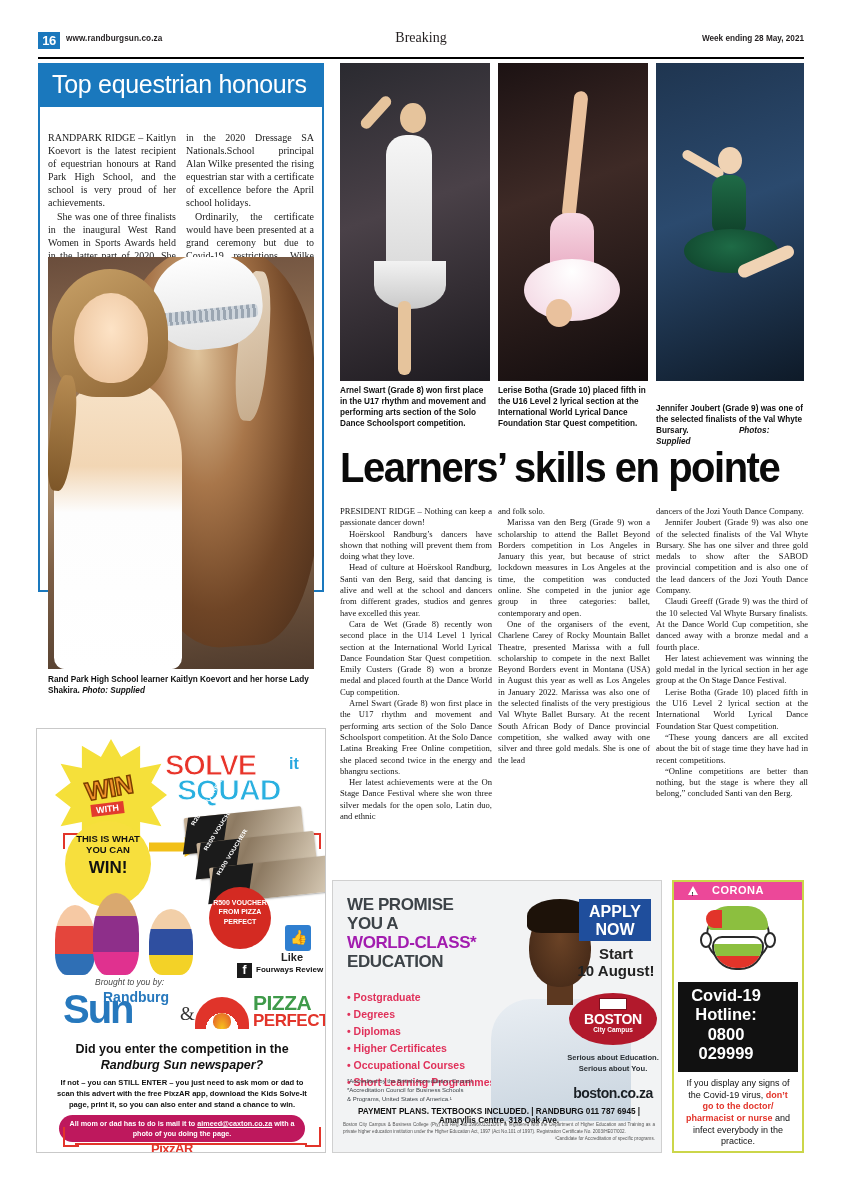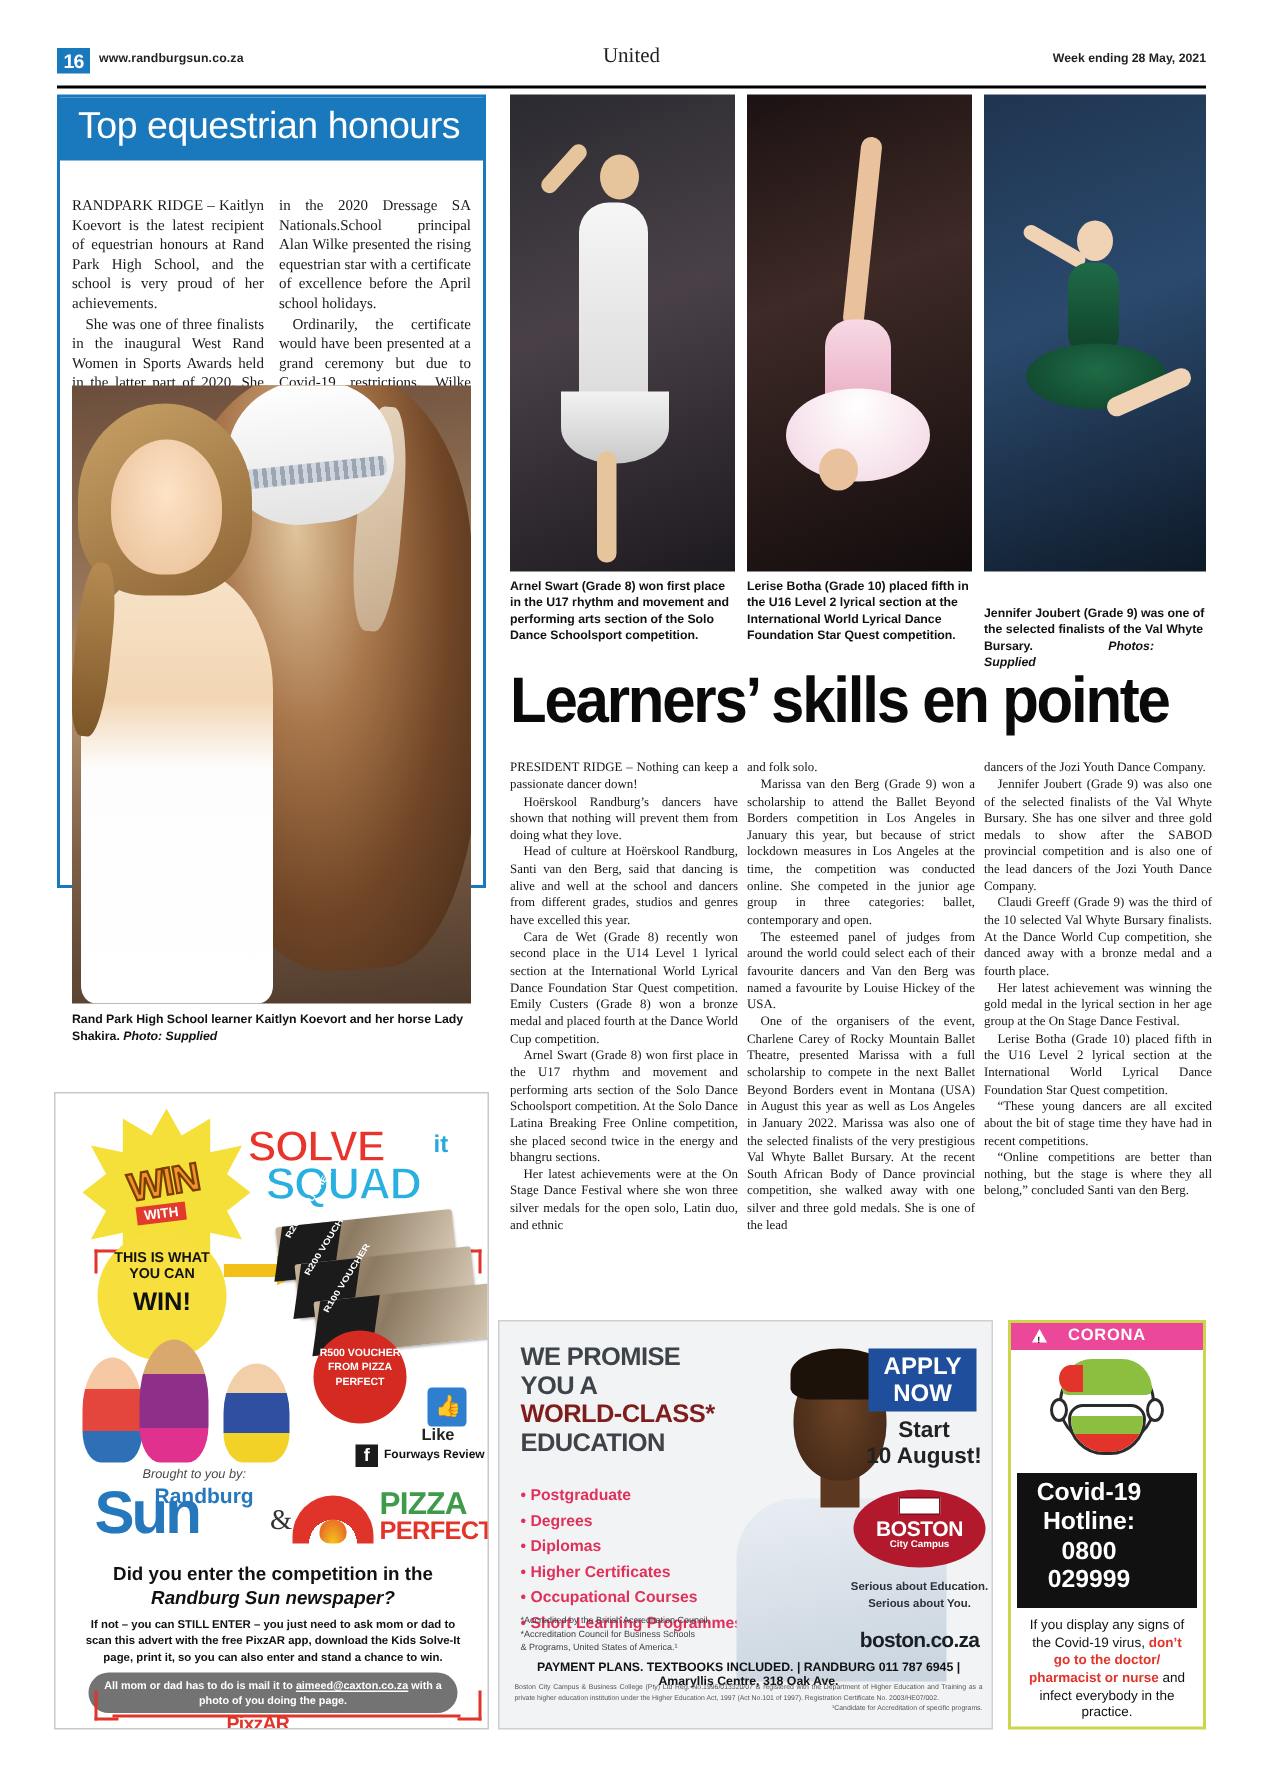--- a/index.html
+++ b/index.html
@@ -178,42 +178,42 @@
      background:radial-gradient(ellipse at 50% 100%,#f7c51c,#e2522a);border-radius:50% 50% 40% 40%;}
   .pizza-lbl{position:absolute;left:216px;top:262px;font-family:"Liberation Sans",sans-serif;
      font-weight:bold;font-size:21px;color:#3f9a4a;letter-spacing:-0.5px;}
   .perfect-lbl{position:absolute;left:216px;top:282px;font-family:"Liberation Sans",sans-serif;
      font-weight:bold;font-size:17px;color:#e2342a;letter-spacing:-0.5px;}
   .did-you{position:absolute;left:12px;top:312px;width:266px;text-align:center;
      font-family:"Liberation Sans",sans-serif;font-weight:bold;font-size:12.5px;color:#111;line-height:1.3;}
   .did-you i{font-style:italic;}
   .ifnot{position:absolute;left:14px;top:348px;width:262px;text-align:center;
      font-family:"Liberation Sans",sans-serif;font-weight:bold;font-size:7.6px;color:#111;line-height:1.45;}
-  .mail-bar{position:absolute;left:22px;top:386px;width:246px;height:27px;background:#737373;
+  .mail-bar{position:absolute;left:22px;top:386px;width:246px;height:27px;background:#be185d;
      border-radius:14px;}
   .mail-bar div{position:absolute;left:8px;top:4px;width:230px;text-align:center;
      font-family:"Liberation Sans",sans-serif;font-weight:bold;font-size:7.2px;color:#fff;line-height:1.4;}
   .mail-bar u{text-decoration:underline;}
   .pixz{position:absolute;left:114px;top:412px;font-family:"Liberation Sans",sans-serif;
      font-weight:bold;font-size:13px;color:#222;letter-spacing:-0.5px;}
   .pixz span{color:#e2342a;}
   .crop-mark{position:absolute;border-color:#e2342a;}
   .cm-tl{left:26px;top:104px;width:14px;height:14px;border-left:2px solid #e2342a;border-top:2px solid #e2342a;}
   .cm-tr{left:268px;top:104px;width:14px;height:14px;border-right:2px solid #e2342a;border-top:2px solid #e2342a;}
   .cm-bl{left:26px;top:398px;width:14px;height:18px;border-left:2px solid #e2342a;border-bottom:2px solid #e2342a;}
   .cm-br{left:268px;top:398px;width:14px;height:18px;border-right:2px solid #e2342a;border-bottom:2px solid #e2342a;}
   .cm-line{position:absolute;left:38px;top:414px;width:232px;height:2px;background:#e2342a;}
 
   
   .boston-ad{position:absolute;left:332px;top:880px;width:330px;height:273px;
      background:#f2f3f4;border:1px solid #d0d0d0;box-sizing:border-box;overflow:hidden;}
   .b-head{position:absolute;left:14px;top:14px;width:160px;
      font-family:"Liberation Sans",sans-serif;font-weight:bold;font-size:17px;
      line-height:1.12;color:#3d4348;letter-spacing:-0.4px;}
-  .b-head .blue{color:#7f1d1d;}
+  .b-head .blue{color:#a21caf;}
   .b-list{position:absolute;left:14px;top:108px;width:180px;
      font-family:"Liberation Sans",sans-serif;font-weight:bold;font-size:10.5px;
      color:#e0315a;line-height:1.62;}
   .b-list span{display:block;}
   .b-list span::before{content:"• ";}
   .b-accred{position:absolute;left:14px;top:196px;width:180px;
      font-family:"Liberation Sans",sans-serif;font-size:6px;color:#3d4348;line-height:1.5;}
   .b-photo{position:absolute;left:152px;top:0;width:150px;height:240px;overflow:hidden;}
   .b-shirt{position:absolute;left:6px;top:118px;width:140px;height:130px;
      background:linear-gradient(170deg,#e9eef3,#c6d2dd);border-radius:40px 40px 0 0;}
@@ -275,21 +275,21 @@
   .corona-body b{color:#e2342a;}
 </style>
 </head>
 <body>
 
 <div class="page">
 
   <div class="masthead">
     <div class="folio-badge">16</div>
     <div class="folio-url">www.randburgsun.co.za</div>
-    <div class="section-name">United</div>
+    <div class="section-name">Breaking</div>
     <div class="issue-date">Week ending 28 May, 2021</div>
   </div>
   <div class="rule-head"></div>
 
   <div class="eq-box">
     <div class="eq-title">
       <span>Top equestrian honours</span>
     </div>
     <div class="eq-cols">
       <div class="eq-col">
@@ -349,21 +349,20 @@
     <p class="first">PRESIDENT RIDGE – Nothing can keep a passionate dancer down!</p>
     <p>Hoërskool Randburg’s dancers have shown that nothing will prevent them from doing what they love.</p>
     <p>Head of culture at Hoërskool Randburg, Santi van den Berg, said that dancing is alive and well at the school and dancers from different grades, studios and genres have excelled this year.</p>
     <p>Cara de Wet (Grade 8) recently won second place in the U14 Level 1 lyrical section at the International World Lyrical Dance Foundation Star Quest competition. Emily Custers (Grade 8) won a bronze medal and placed fourth at the Dance World Cup competition.</p>
     <p>Arnel Swart (Grade 8) won first place in the U17 rhythm and movement and performing arts section of the Solo Dance Schoolsport competition. At the Solo Dance Latina Breaking Free Online competition, she placed second twice in the energy and bhangru sections.</p>
     <p>Her latest achievements were at the On Stage Dance Festival where she won three silver medals for the open solo, Latin duo, and ethnic</p>
   </div>
   <div class="story sc2">
     <p class="first">and folk solo.</p>
     <p>Marissa van den Berg (Grade 9) won a scholarship to attend the Ballet Beyond Borders competition in Los Angeles in January this year, but because of strict lockdown measures in Los Angeles at the time, the competition was conducted online. She competed in the junior age group in three categories: ballet, contemporary and open.</p>
-    <p>The esteemed panel of judges from around the world could select each of their favourite dancers and Van den Berg was named a favourite by Louise Hickey of the USA.</p>
     <p>One of the organisers of the event, Charlene Carey of Rocky Mountain Ballet Theatre, presented Marissa with a full scholarship to compete in the next Ballet Beyond Borders event in Montana (USA) in August this year as well as Los Angeles in January 2022. Marissa was also one of the selected finalists of the very prestigious Val Whyte Ballet Bursary. At the recent South African Body of Dance provincial competition, she walked away with one silver and three gold medals. She is one of the lead</p>
   </div>
   <div class="story sc3">
     <p class="first">dancers of the Jozi Youth Dance Company.</p>
     <p>Jennifer Joubert (Grade 9) was also one of the selected finalists of the Val Whyte Bursary. She has one silver and three gold medals to show after the SABOD provincial competition and is also one of the lead dancers of the Jozi Youth Dance Company.</p>
     <p>Claudi Greeff (Grade 9) was the third of the 10 selected Val Whyte Bursary finalists. At the Dance World Cup competition, she danced away with a bronze medal and a fourth place.</p>
     <p>Her latest achievement was winning the gold medal in the lyrical section in her age group at the On Stage Dance Festival.</p>
     <p>Lerise Botha (Grade 10) placed fifth in the U16 Level 2 lyrical section at the International World Lyrical Dance Foundation Star Quest competition.</p>
     <p>“These young dancers are all excited about the bit of stage time they have had in recent competitions.</p>
     <p>“Online competitions are better than nothing, but the stage is where they all belong,” concluded Santi van den Berg.</p>

